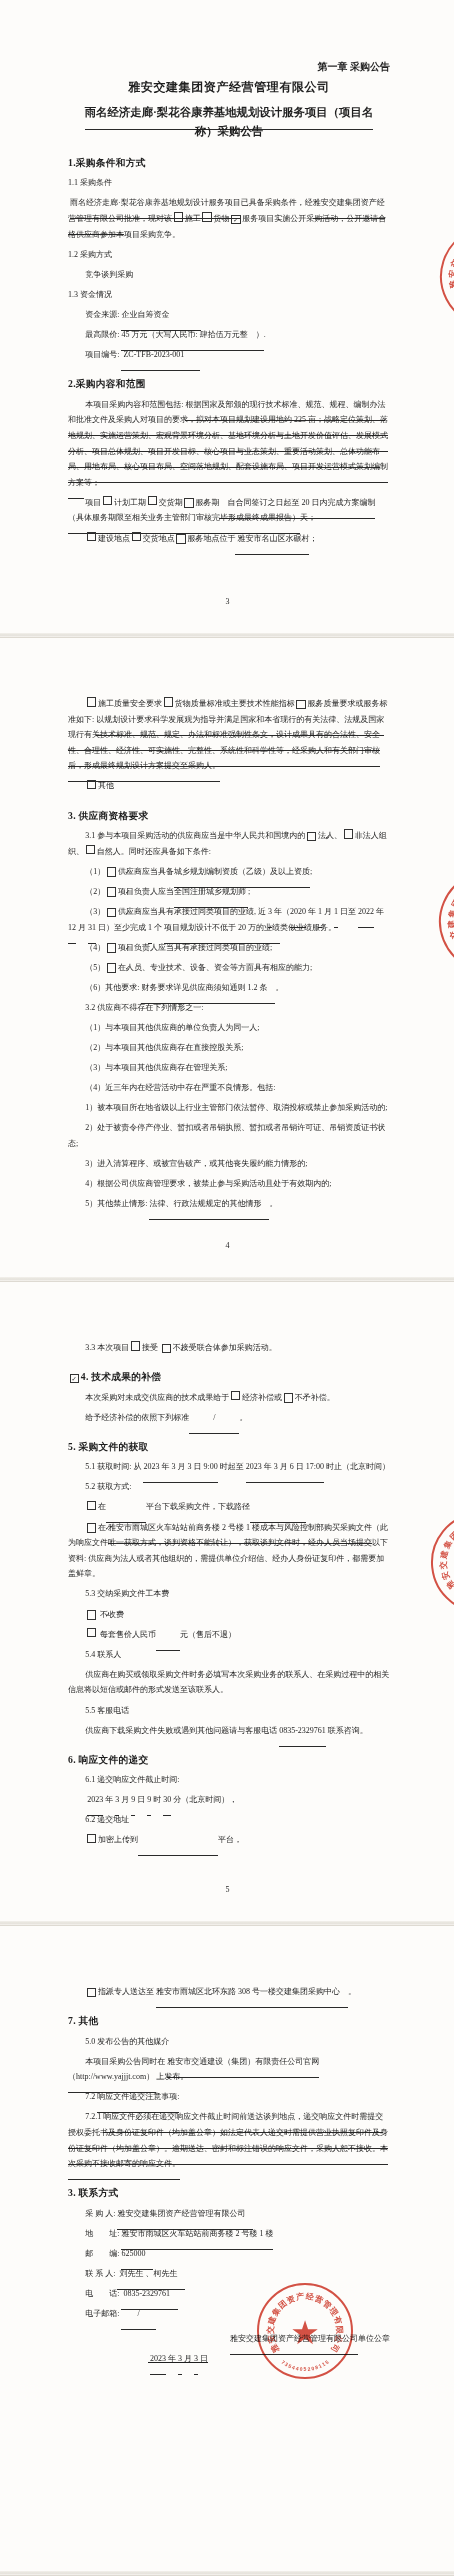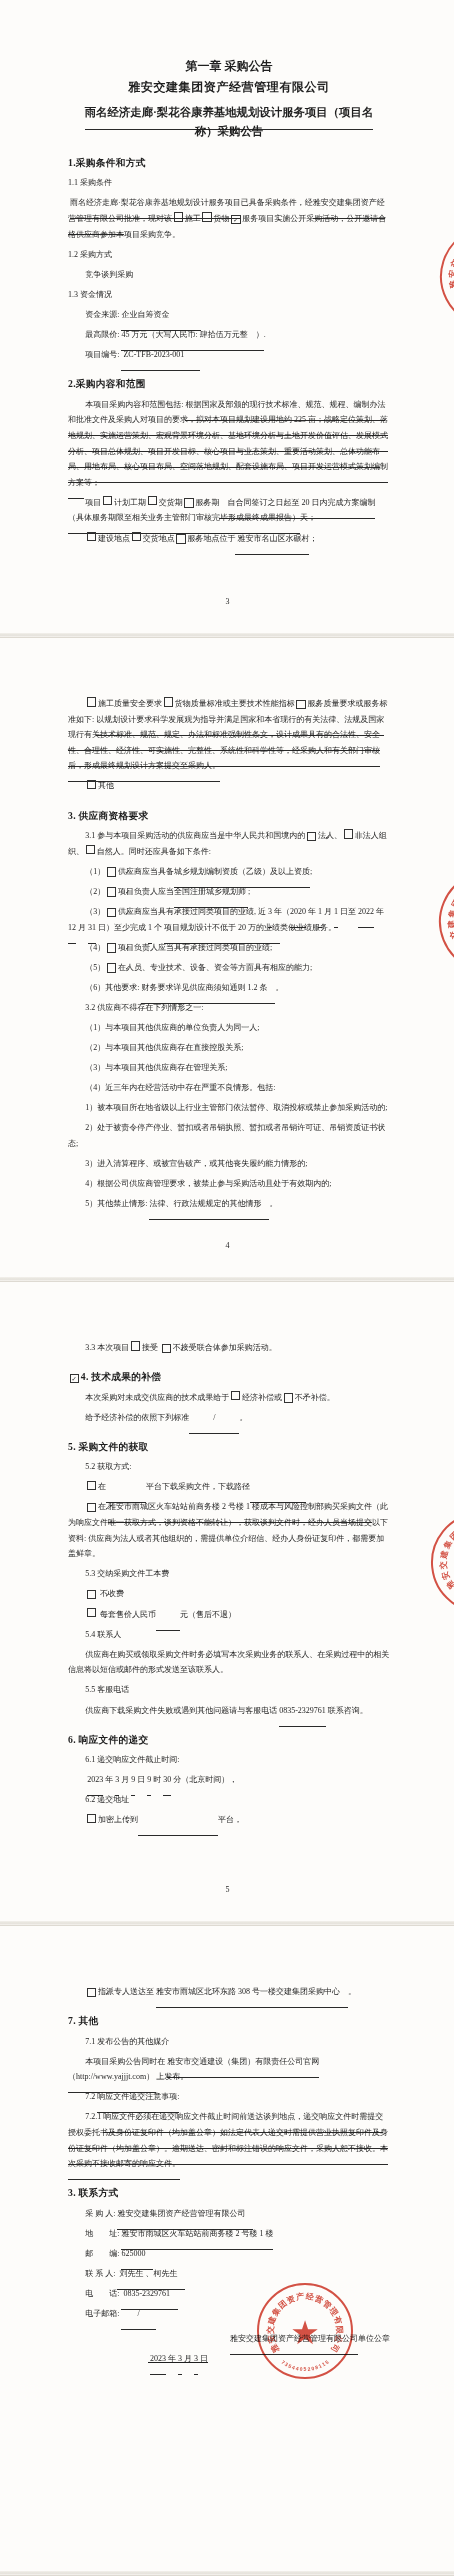--- a/index.html
+++ b/index.html
@@ -21,21 +21,21 @@
     content:"";position:absolute;left:0;right:0;bottom:0;height:4px;
     background:linear-gradient(#f3f1ec,#e4e1da 55%,#f6f4f0);
     border-bottom:0.6px solid #dedad2;
   }
   .page-content{padding:58px 65px 0 68px;}
   .page-content > .blk:first-child{margin-top:0;}
   .blk{margin-top:4.5px;font-size:8px;line-height:15.6px;white-space:pre-wrap;}
   .p{text-indent:2.15em;}
   .pn{text-indent:0;}
   .h{font-size:9.7px;font-weight:bold;line-height:17px;margin-top:12.5px;letter-spacing:0.3px;text-indent:0;}
-  .t1{font-size:12px;font-weight:bold;text-align:center;line-height:17px;}
+  .t1{font-size:10px;font-weight:bold;text-align:right;line-height:17px;}
   .t2{font-size:12px;font-weight:bold;text-align:center;line-height:19.3px;margin-top:3.4px;letter-spacing:0.6px;}
   .t3{font-size:11.4px;font-weight:bold;text-align:center;line-height:19px;margin-top:5.7px;}
   .t3b{font-size:11.4px;font-weight:bold;text-align:center;line-height:19px;margin-top:0;}
   .sealline{margin-left:158px;margin-top:9px;text-indent:0;text-align:right;}
   .dateline{margin-left:80px;margin-top:4.5px;text-indent:0;text-decoration:underline;}
   .u{border-bottom:0.6px solid #2a2a2a;padding-bottom:11px;}
   .cb{
     display:inline-block;width:7.4px;height:7.4px;border:0.6px solid #333;
     vertical-align:-0.6px;margin:0 1.7px;line-height:7.4px;text-align:center;
     font-size:6.3px;font-family:"DejaVu Sans",sans-serif;color:#222;background:transparent;
@@ -115,20 +115,21 @@
       </div>
     <div class="page-num">4</div>
   </section>
   <section class="page page-3">
     <div class="page-content">
         <div class="blk p"><span>3.3 本次项目</span><span class="cb"></span><span>接受 </span><span class="cb">✓</span><span>不接受联合体参加采购活动。</span></div>
         <div class="blk h"><span class="cb">✓</span><span>4. 技术成果的补偿</span></div>
         <div class="blk p"><span>本次采购对未成交供应商的技术成果给于</span><span class="cb"></span><span>经济补偿或</span><span class="cb">✓</span><span>不予补偿。</span></div>
         <div class="blk p"><span>给予经济补偿的依照下列标准</span><span class="u">　　　/　　　</span><span>。</span></div>
         <div class="blk h"><span>5. 采购文件的获取</span></div>
+        <div class="blk p"><span>5.1 获取时间: 从 </span><span class="u">2023 年 3 月 3 日 9:00</span><span> 时起至 </span><span class="u">2023 年 3 月 6 日 17:00</span><span> 时止（北京时间）</span></div>
         <div class="blk p"><span>5.2 获取方式:</span></div>
         <div class="blk p"><span class="cb"></span><span>在</span><span class="u">　　　　　</span><span>平台下载采购文件，下载路径</span><span class="u">　　　　　　　</span></div>
         <div class="blk p"><span class="cb">✓</span><span>在 </span><span class="u">雅安市雨城区火车站站前商务楼 2 号楼 1 楼成本与风险控制部购买采购文件</span><span>（此为响应文件唯一获取方式，谈判资格不能转让），获取谈判文件时，经办人员当场提交以下资料: 供应商为法人或者其他组织的，需提供单位介绍信、经办人身份证复印件，都需要加盖鲜章。</span></div>
         <div class="blk p"><span>5.3 交纳采购文件工本费</span></div>
         <div class="blk p"><span class="cb">✓</span><span> 不收费</span></div>
         <div class="blk p"><span class="cb"></span><span> 每套售价人民币</span><span class="u">　　　</span><span>元（售后不退）</span></div>
         <div class="blk p"><span>5.4 联系人</span></div>
         <div class="blk p"><span>供应商在购买或领取采购文件时务必填写本次采购业务的联系人、在采购过程中的相关信息将以短信或邮件的形式发送至该联系人。</span></div>
         <div class="blk p"><span>5.5 客服电话</span></div>
         <div class="blk p"><span>供应商下载采购文件失败或遇到其他问题请与客服电话 </span><span class="u">0835-2329761</span><span> 联系咨询。</span></div>
@@ -137,21 +138,21 @@
         <div class="blk p"><span> </span><span class="u">2023</span><span> 年 </span><span class="u">3</span><span> 月 </span><span class="u">9</span><span> 日 </span><span class="u">9</span><span> 时 </span><span class="u">30</span><span> 分（北京时间），</span></div>
         <div class="blk p"><span>6.2 递交地址</span></div>
         <div class="blk p"><span class="cb"></span><span>加密上传到</span><span class="u">　　　　　　　　　　</span><span>平台，</span></div>
       </div>
     <div class="page-num">5</div>
   </section>
   <section class="page page-4">
     <div class="page-content">
         <div class="blk p"><span class="cb">✓</span><span>指派专人送达至 </span><span class="u">雅安市雨城区北环东路 308 号一楼交建集团采购中心　</span><span>。</span></div>
         <div class="blk h"><span>7. 其他</span></div>
-        <div class="blk p"><span>7.1 发布公告的其他媒介</span></div>
+        <div class="blk p"><span>5.0 发布公告的其他媒介</span></div>
         <div class="blk p"><span>本项目采购公告同时在 </span><span class="u">雅安市交通建设（集团）有限责任公司官网（http://www.yajjjt.com） </span><span>上发布。</span></div>
         <div class="blk p"><span>7.2 </span><span class="u">响应文件递交注意事项:</span></div>
         <div class="blk p"><span>7.2.1 </span><span class="u">响应文件必须在递交响应文件截止时间前送达谈判地点，递交响应文件时需提交授权委托书及身份证复印件（均加盖公章）如法定代表人递交时需提供营业执照复印件及身份证复印件（均加盖公章）。逾期送达、密封和标注错误的响应文件，采购人恕不接收。本次采购不接收邮寄的响应文件。</span></div>
         <div class="blk h"><span>3. 联系方式</span></div>
         <div class="blk p"><span>采 购 人: </span><span class="u">雅安交建集团资产经营管理有限公司　</span></div>
         <div class="blk p"><span>地　　址: </span><span class="u">雅安市雨城区火车站站前商务楼 2 号楼 1 楼</span></div>
         <div class="blk p"><span>邮　　编: </span><span class="u">625000　</span></div>
         <div class="blk p"><span>联 系 人: </span><span class="u"> 刘先生 、柯先生　</span></div>
         <div class="blk p"><span>电　　话: </span><span class="u"> 0835-2329761　</span></div>
         <div class="blk p"><span>电子邮箱: </span><span class="u">　　/　　</span></div>

